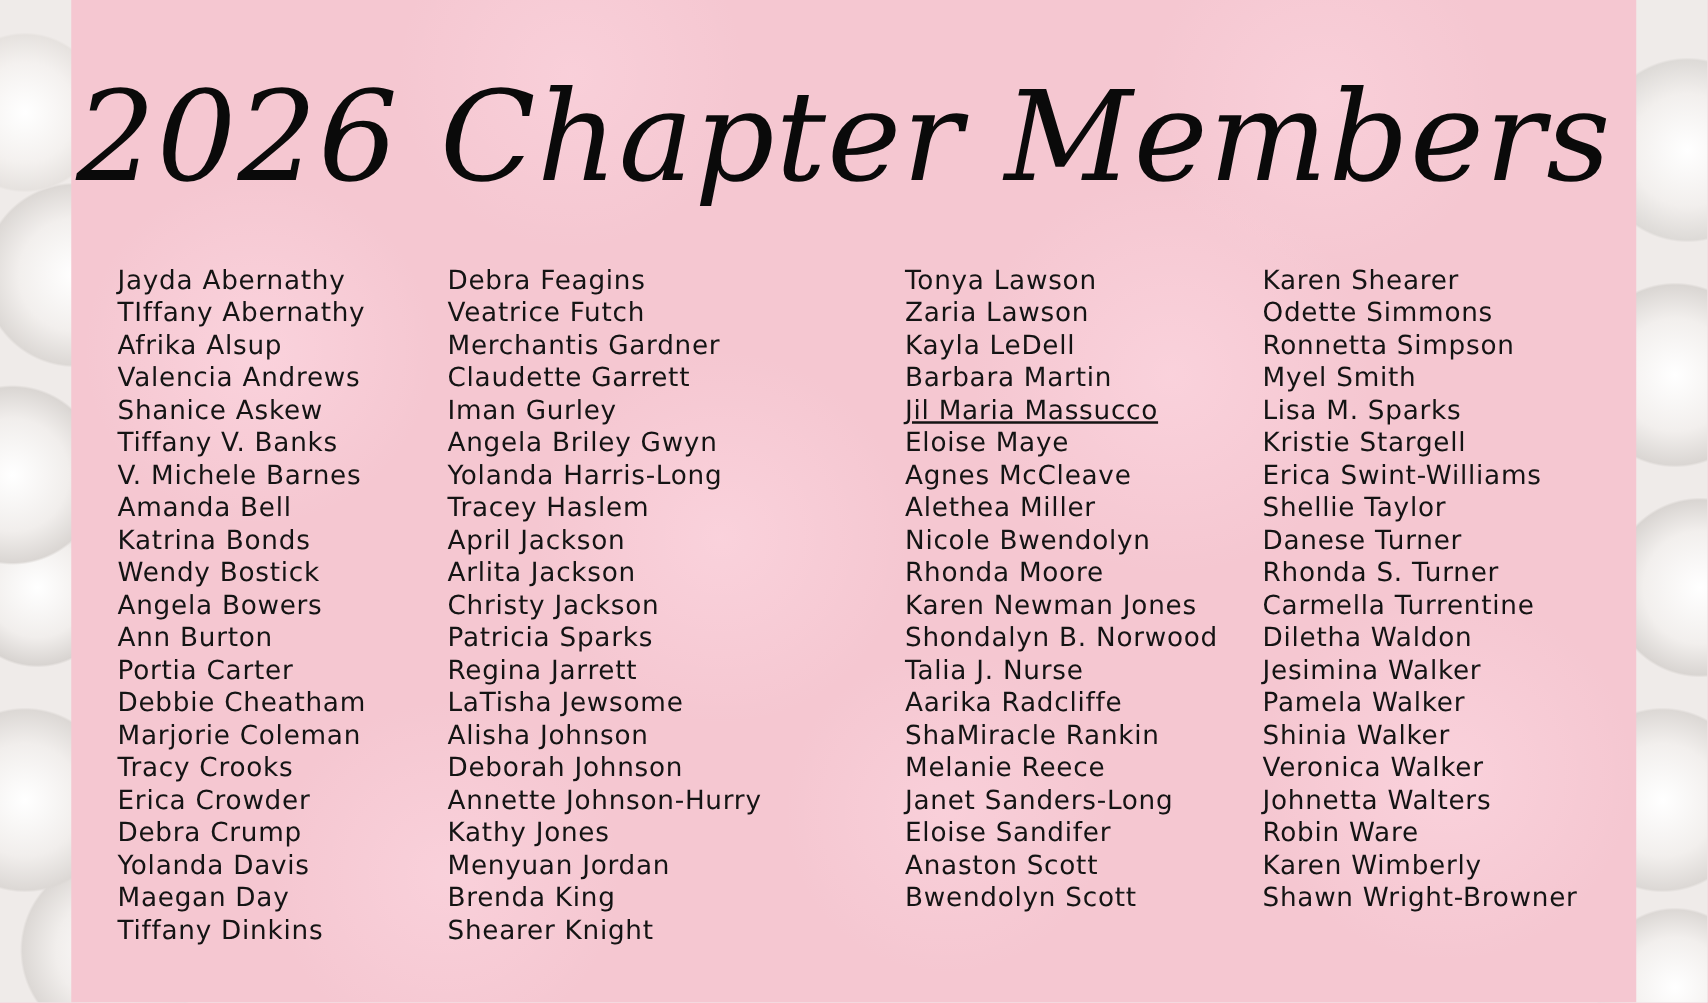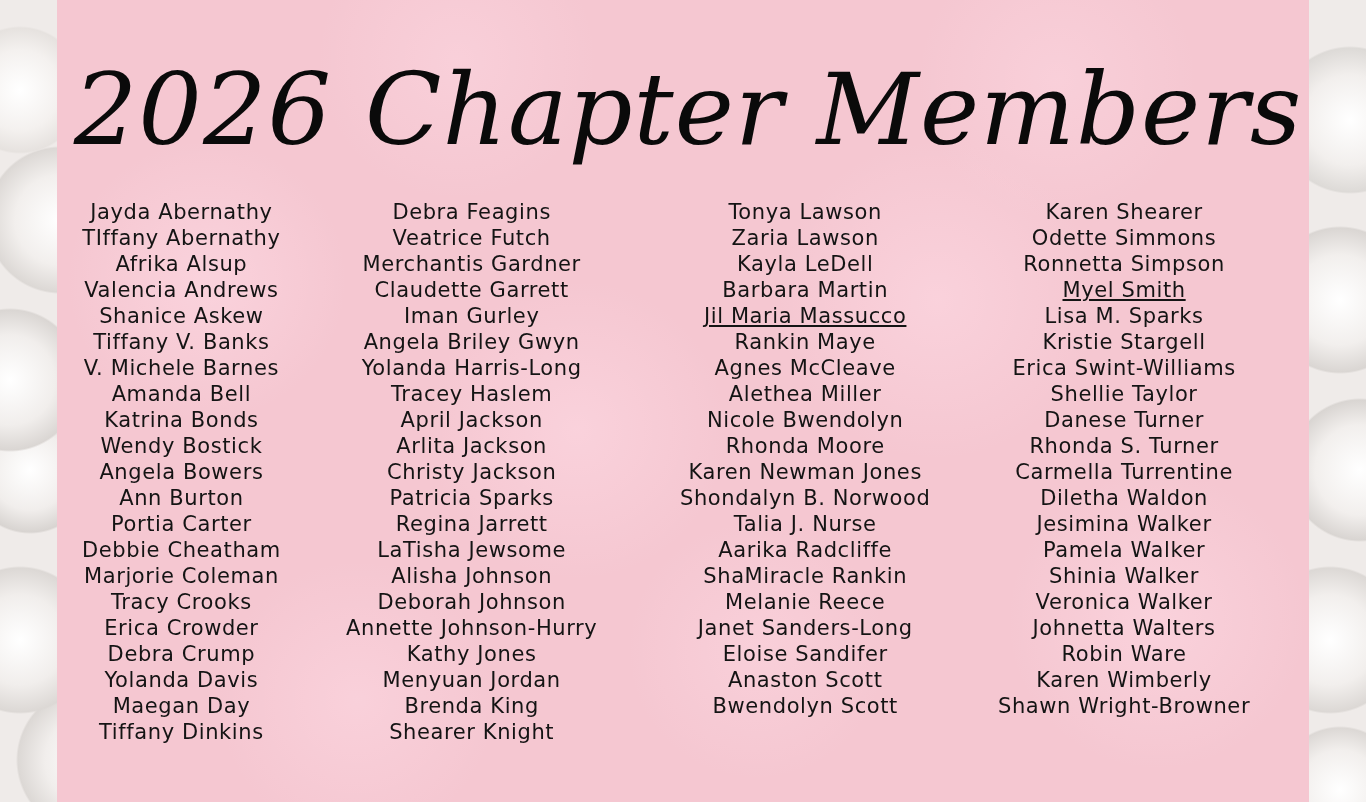--- a/index.html
+++ b/index.html
@@ -43,55 +43,54 @@
         radial-gradient(circle at 880px 300px, rgba(255,220,230,0.5) 0, rgba(240,190,200,0.0) 160px),
         radial-gradient(circle at 1100px 620px, rgba(255,220,230,0.5) 0, rgba(240,190,200,0.0) 150px),
         radial-gradient(circle at 300px 700px, rgba(255,220,230,0.45) 0, rgba(240,190,200,0.0) 140px),
         radial-gradient(circle at 700px 650px, rgba(255,220,230,0.4) 0, rgba(240,190,200,0.0) 130px),
         radial-gradient(circle at 400px 60px, rgba(255,220,230,0.4) 0, rgba(240,190,200,0.0) 140px),
         radial-gradient(circle at 1000px 80px, rgba(255,220,230,0.4) 0, rgba(240,190,200,0.0) 140px),
         #f5c7d1;
     }
     .title {
       position: absolute;
-      left: 62px;
+      left: 49px;
       top: 40px;
       width: 1252px;
       text-align: center;
       font-family: "DejaVu Serif", serif;
       font-style: italic;
       font-size: 100px;
       line-height: 140px;
       color: #0a0a0a;
       letter-spacing: 1px;
       margin: 0;
       font-weight: normal;
       transform: scaleY(1.0);
     }
     .column {
       position: absolute;
       top: 199px;
-      margin: 0;
+      margin: 12px;
       padding: 0;
       list-style: none;
-      text-align: center;
     }
     .column li {
       font-family: "DejaVu Sans", sans-serif;
       font-size: 21px;
       line-height: 26px;
       height: 26px;
       color: #141414;
       white-space: nowrap;
       letter-spacing: 0.6px;
       transform-origin: left center;
     }
     .col-1 { left: 82px; }
     .col-2 { left: 346px; }
-    .col-3 { left: 680px; }
+    .col-3 { left: 712px; }
     .col-4 { left: 998px; }
   </style>
 </head>
 <body>
 
 <div class="pearl-bg"></div>
 <div class="panel"></div>
 
 <h1 class="title">2026 Chapter Members</h1>
 
@@ -140,41 +139,41 @@
     <li style="transform: scaleX(1);">Menyuan Jordan</li>
     <li style="transform: scaleX(1);">Brenda King</li>
     <li style="transform: scaleX(1);">Shearer Knight</li>
   </ul>
 <ul class="column col-3">
     <li style="transform: scaleX(1);">Tonya Lawson</li>
     <li style="transform: scaleX(1);">Zaria Lawson</li>
     <li style="transform: scaleX(1);">Kayla LeDell</li>
     <li style="transform: scaleX(1);">Barbara Martin</li>
     <li style="transform: scaleX(1); text-decoration: underline;">Jil Maria Massucco</li>
-    <li style="transform: scaleX(1);">Rankin Maye</li>
+    <li style="transform: scaleX(1);">Eloise Maye</li>
     <li style="transform: scaleX(1);">Agnes McCleave</li>
     <li style="transform: scaleX(1);">Alethea Miller</li>
     <li style="transform: scaleX(1);">Nicole Bwendolyn</li>
     <li style="transform: scaleX(1);">Rhonda Moore</li>
     <li style="transform: scaleX(1);">Karen Newman Jones</li>
     <li style="transform: scaleX(1);">Shondalyn B. Norwood</li>
     <li style="transform: scaleX(1);">Talia J. Nurse</li>
     <li style="transform: scaleX(1);">Aarika Radcliffe</li>
     <li style="transform: scaleX(1);">ShaMiracle Rankin</li>
     <li style="transform: scaleX(1);">Melanie Reece</li>
     <li style="transform: scaleX(1);">Janet Sanders-Long</li>
     <li style="transform: scaleX(1);">Eloise Sandifer</li>
     <li style="transform: scaleX(1);">Anaston Scott</li>
     <li style="transform: scaleX(1);">Bwendolyn Scott</li>
   </ul>
 <ul class="column col-4">
     <li style="transform: scaleX(1);">Karen Shearer</li>
     <li style="transform: scaleX(1);">Odette Simmons</li>
     <li style="transform: scaleX(1);">Ronnetta Simpson</li>
-    <li style="transform: scaleX(1); text-decoration: underline;">Myel Smith</li>
+    <li style="transform: scaleX(1);">Myel Smith</li>
     <li style="transform: scaleX(1);">Lisa M. Sparks</li>
     <li style="transform: scaleX(1);">Kristie Stargell</li>
     <li style="transform: scaleX(1);">Erica Swint-Williams</li>
     <li style="transform: scaleX(1);">Shellie Taylor</li>
     <li style="transform: scaleX(1);">Danese Turner</li>
     <li style="transform: scaleX(1);">Rhonda S. Turner</li>
     <li style="transform: scaleX(1);">Carmella Turrentine</li>
     <li style="transform: scaleX(1);">Diletha Waldon</li>
     <li style="transform: scaleX(1);">Jesimina Walker</li>
     <li style="transform: scaleX(1);">Pamela Walker</li>

